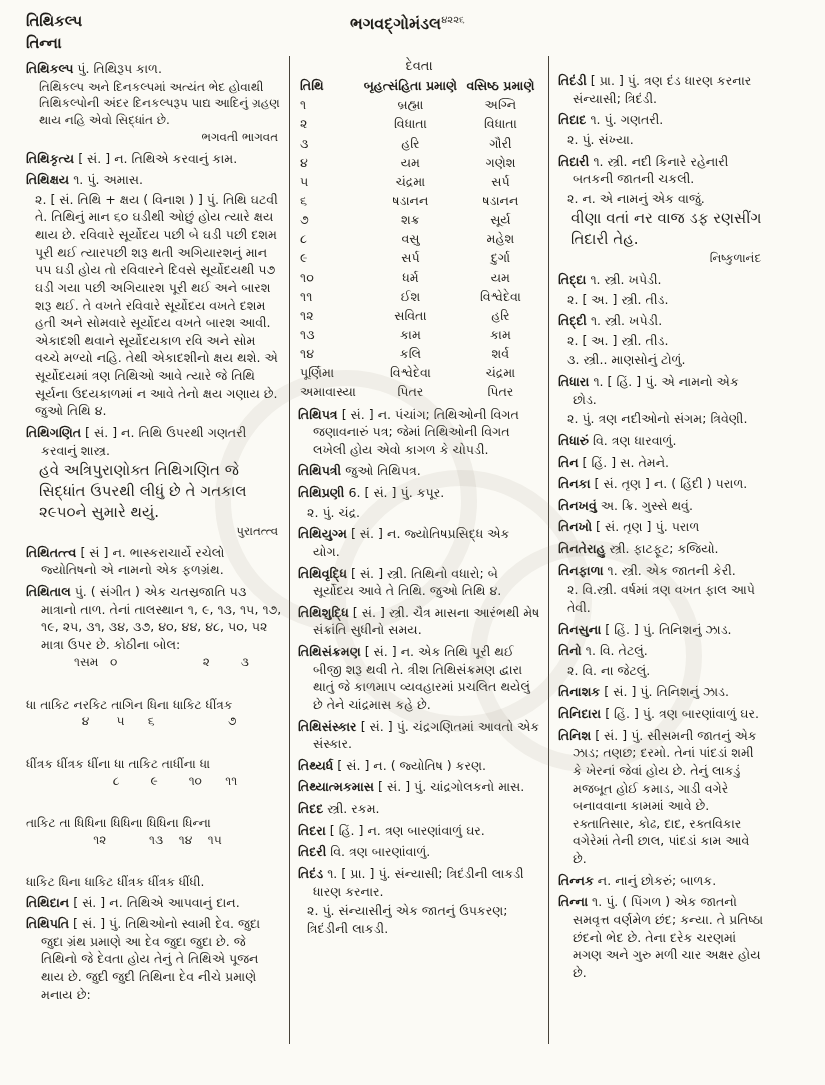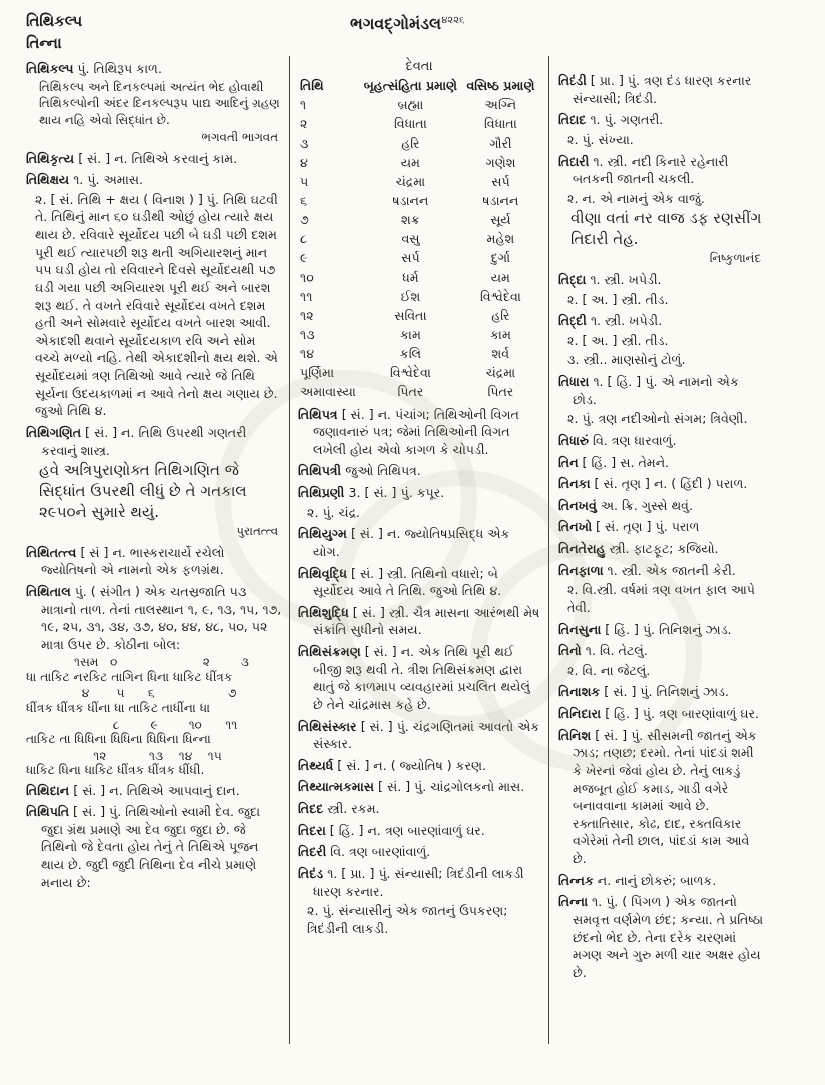--- a/index.html
+++ b/index.html
@@ -35,21 +35,21 @@
   .dtable{margin-top:1px;}
   .ttitle{text-align:center;font-size:13px;margin-bottom:1px;}
   .trow{display:flex;line-height:1.52;}
   .thead{font-weight:600;}
   .tc1{width:25%;text-align:left;padding-left:2px;}
   .tc2{width:42%;text-align:center;}
   .tc3{width:33%;text-align:center;}
   
   .notation{margin-top:2px;font-size:12.2px;}
   .nums{white-space:pre;line-height:1.12;margin-top:3px;margin-left:48px;}
-  .bols{line-height:1.18;}
+  .bols{line-height:1.18;margin-top:28px;}
   
   .wm{position:absolute;border-radius:50%;border:16px solid rgba(150,140,120,0.10);pointer-events:none;}
   .wm1{left:215px;top:370px;width:230px;height:230px;}
   .wm2{left:330px;top:470px;width:230px;height:230px;}
   .wm3{left:470px;top:540px;width:200px;height:200px;}
 </style>
 </head>
 <body>
 
 <div class="page">
@@ -177,21 +177,21 @@
             <span class="tc3">ચંદ્રમા</span>
           </div>
           <div class="trow">
             <span class="tc1">અમાવાસ્યા</span>
             <span class="tc2">પિતર</span>
             <span class="tc3">પિતર</span>
           </div>
         </div>
         <div class="entry"><span class="hw">તિથિપત્ર</span><span> [ સં. ] ન. પંચાંગ; તિથિઓની વિગત જણાવનારું પત્ર; જેમાં તિથિઓની વિગત લખેલી હોય એવો કાગળ કે ચોપડી.</span></div>
         <div class="entry"><span class="hw">તિથિપત્રી</span><span> જુઓ તિથિપત્ર.</span></div>
-        <div class="entry"><span class="hw">તિથિપ્રણી</span><span> 3. [ સં. ] પું. કપૂર.</span></div>
+        <div class="entry"><span class="hw">તિથિપ્રણી</span><span> 6. [ સં. ] પું. કપૂર.</span></div>
         <div class="sub">૨. પું. ચંદ્ર.</div>
         <div class="entry"><span class="hw">તિથિયુગ્મ</span><span> [ સં. ] ન. જ્યોતિષપ્રસિદ્ધ એક યોગ.</span></div>
         <div class="entry"><span class="hw">તિથિવૃદ્ધિ</span><span> [ સં. ] સ્ત્રી. તિથિનો વધારો; બે સૂર્યોદય આવે તે તિથિ. જુઓ તિથિ ૪.</span></div>
         <div class="entry"><span class="hw">તિથિશુદ્ધિ</span><span> [ સં. ] સ્ત્રી. ચૈત્ર માસના આરંભથી મેષ સંક્રાંતિ સુધીનો સમય.</span></div>
         <div class="entry"><span class="hw">તિથિસંક્રમણ</span><span> [ સં. ] ન. એક તિથિ પૂરી થઈ બીજી શરૂ થવી તે. ત્રીશ તિથિસંક્રમણ દ્વારા થાતું જે કાળમાપ વ્યવહારમાં પ્રચલિત થયેલું છે તેને ચાંદ્રમાસ કહે છે.</span></div>
         <div class="entry"><span class="hw">તિથિસંસ્કાર</span><span> [ સં. ] પું. ચંદ્રગણિતમાં આવતો એક સંસ્કાર.</span></div>
         <div class="entry"><span class="hw">તિથ્યર્ધ</span><span> [ સં. ] ન. ( જ્યોતિષ ) કરણ.</span></div>
         <div class="entry"><span class="hw">તિથ્યાત્મકમાસ</span><span> [ સં. ] પું. ચાંદ્રગોલકનો માસ.</span></div>
         <div class="entry"><span class="hw">તિદદ</span><span> સ્ત્રી. રકમ.</span></div>
         <div class="entry"><span class="hw">તિદરા</span><span> [ હિં. ] ન. ત્રણ બારણાંવાળું ઘર.</span></div>

